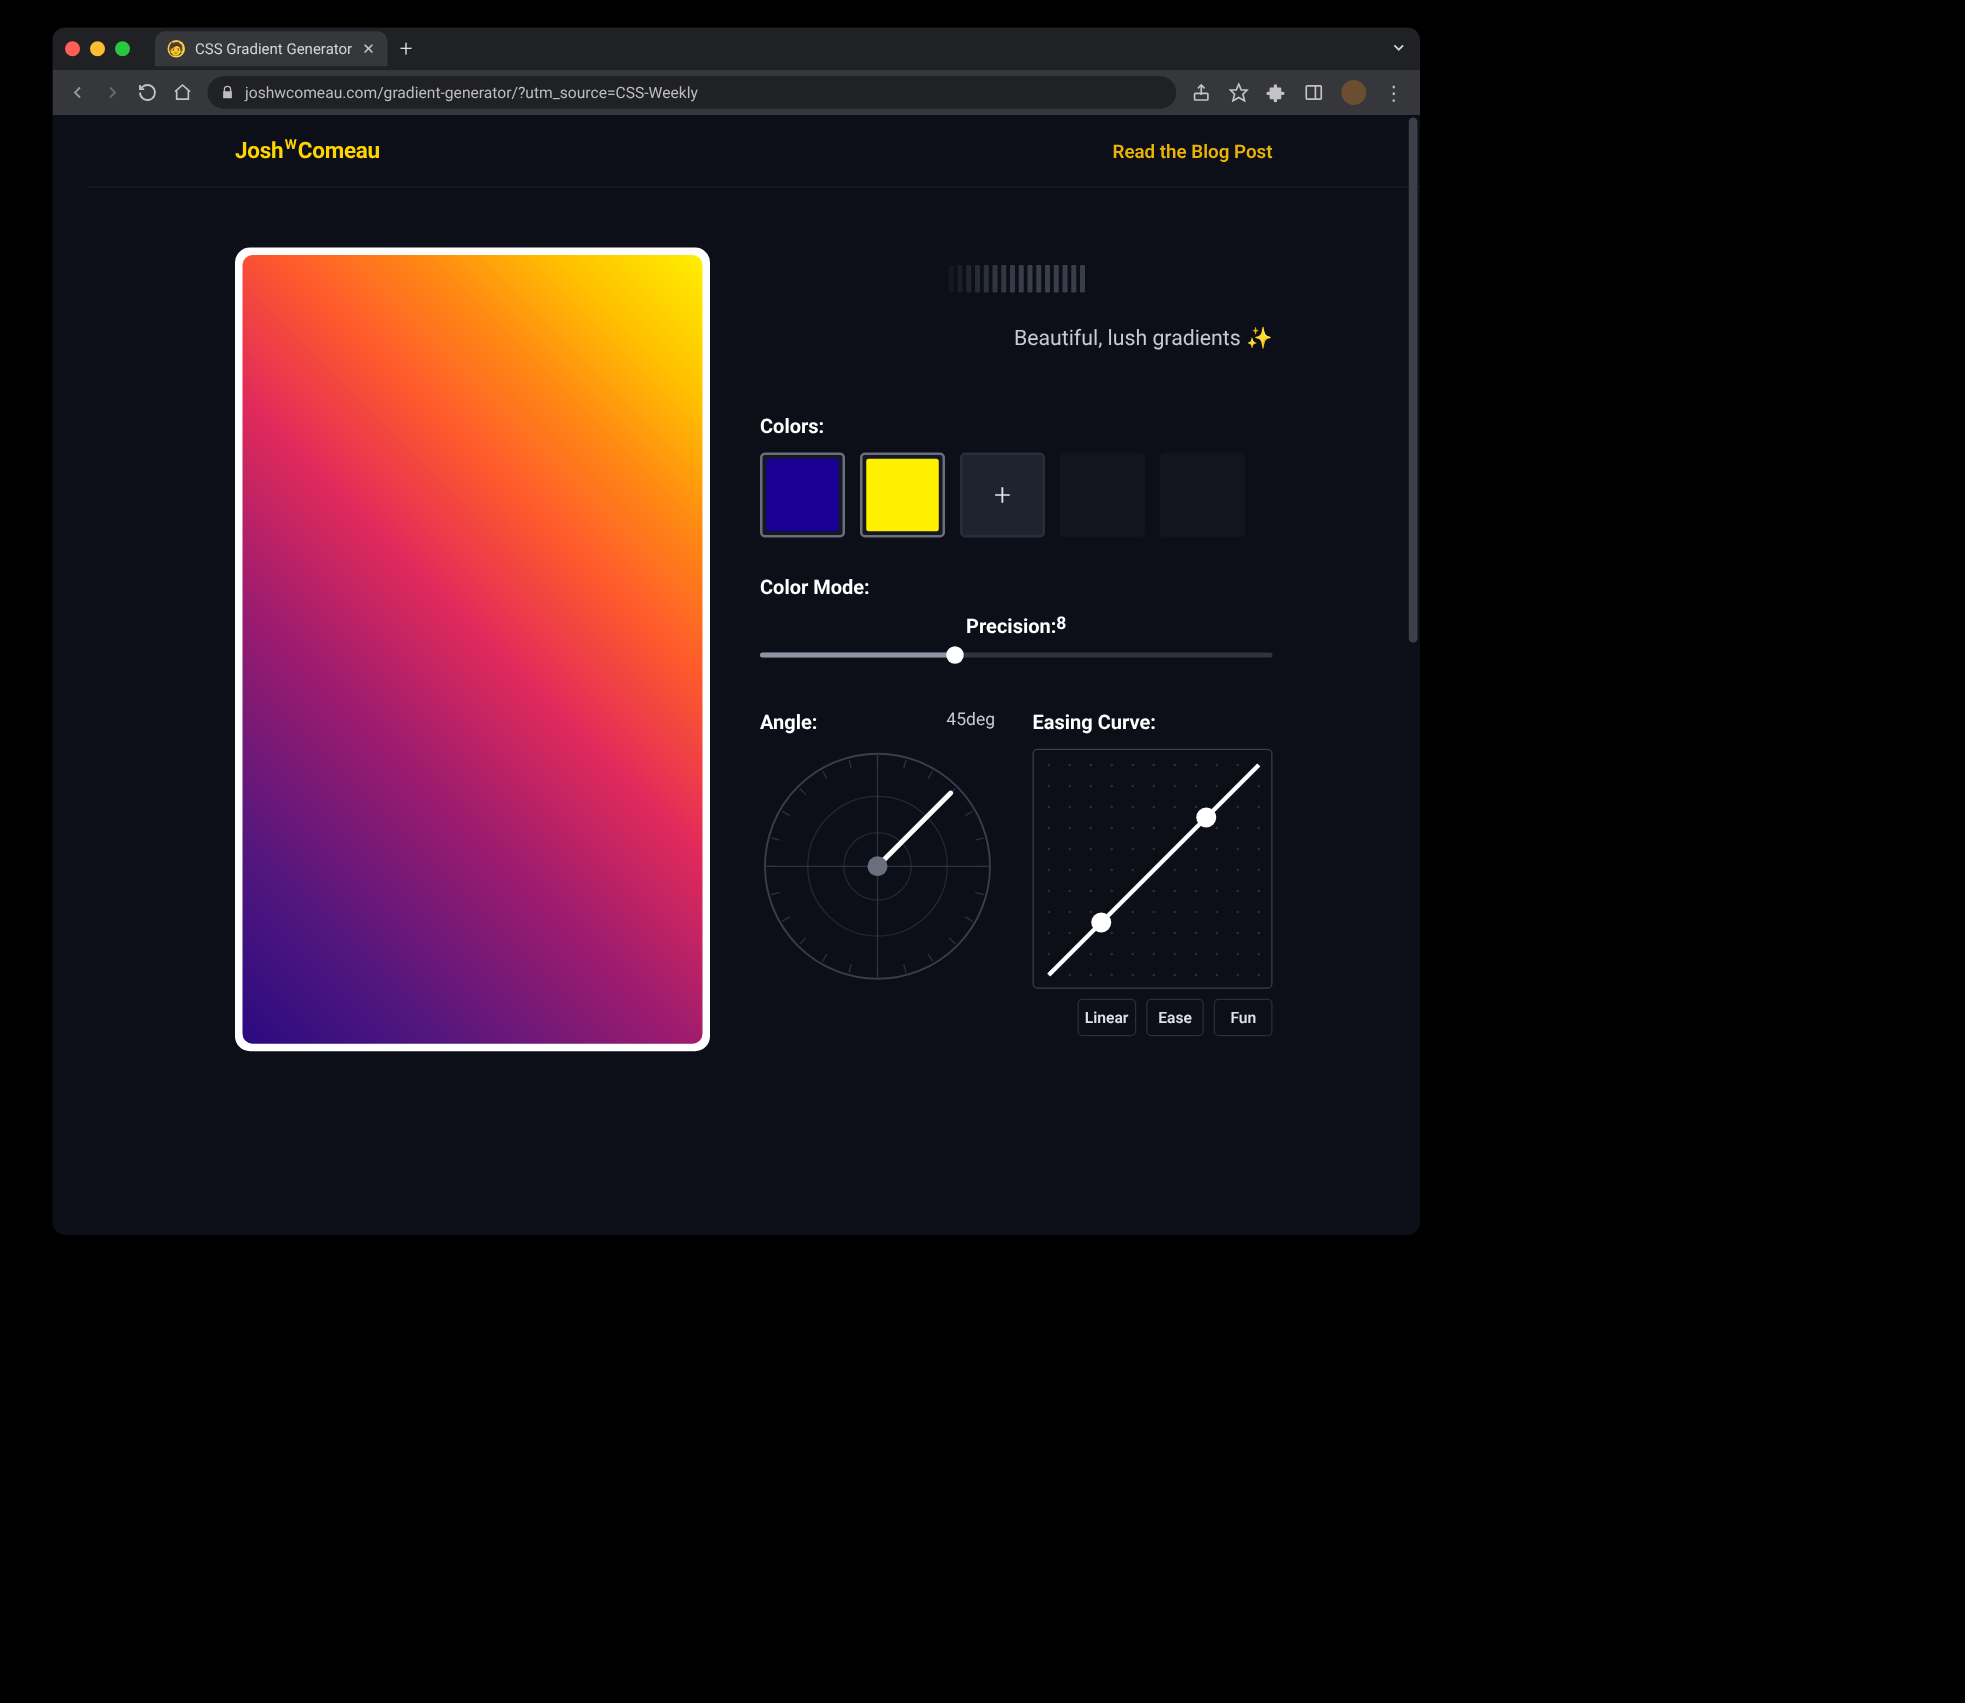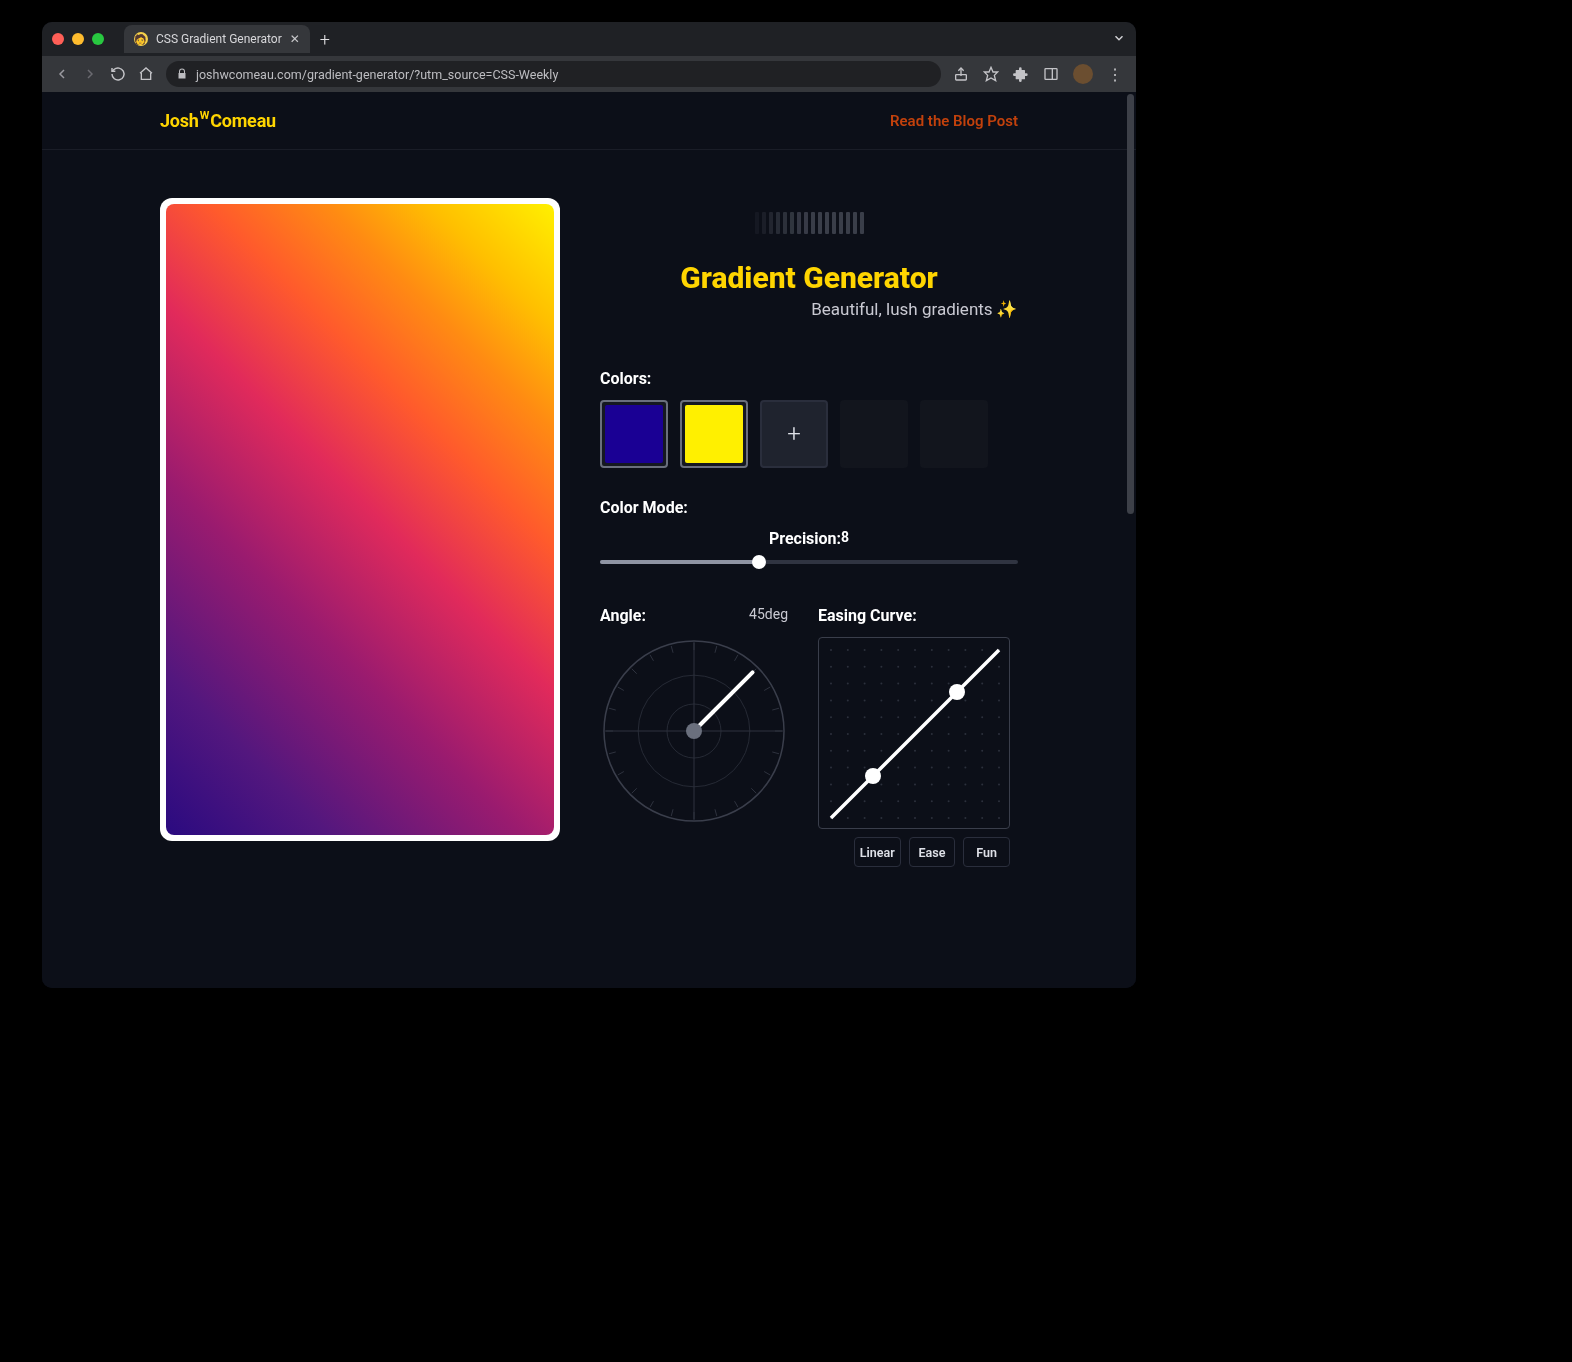--- a/index.html
+++ b/index.html
@@ -82,20 +82,21 @@
   }
   .toolbar .right { display:flex; gap:14px; align-items:center; }
   .avatar { width:20px; height:20px; border-radius:50%; background:#6b4e30; }
 
   
   .page {
     flex: 1;
     position: relative;
     background: #0c0f18;
     overflow: hidden;
+    margin-left: 28px;
   }
   .scrollbar {
     position: absolute; right: 2px; top: 2px;
     width: 7px; height: 420px;
     background: #3d4048;
     border-radius: 4px;
   }
 
   .site-header {
     height: 58px;
@@ -106,21 +107,21 @@
     border-bottom: 1px solid #1a1d27;
   }
   .logo {
     color: #ffd500;
     font-weight: 700;
     font-size: 18px;
     letter-spacing: -0.2px;
     display: flex; align-items: center;
   }
   .logo .w { font-size: 11px; position: relative; top: -5px; margin: 0 1px; }
-  .header-link { color: #c2410c; font-weight: 600; font-size: 15px; }
+  .header-link { color: #eab308; font-weight: 600; font-size: 15px; }
 
   .content {
     display: flex;
     gap: 40px;
     padding: 48px 118px 40px;
   }
 
   
   .preview-card {
     width: 400px; height: 643px;
@@ -355,21 +356,20 @@
             <span style="opacity: 0.98;"></span>
             <span style="opacity: 1;"></span>
             <span style="opacity: 1;"></span>
             <span style="opacity: 1;"></span>
             <span style="opacity: 1;"></span>
             <span style="opacity: 1;"></span>
             <span style="opacity: 1;"></span>
             <span style="opacity: 1;"></span>
           </div>
 
-        <div class="title">Gradient Generator</div>
         <div class="subtitle">Beautiful, lush gradients ✨</div>
 
         <div class="label">Colors:</div>
         <div class="color-row" id="color-row">
             <div class="well filled">
               <div class="swatch" style="background: rgb(26, 0, 148);"></div>
             </div>
             <div class="well filled">
               <div class="swatch" style="background: rgb(255, 240, 0);"></div>
             </div>

